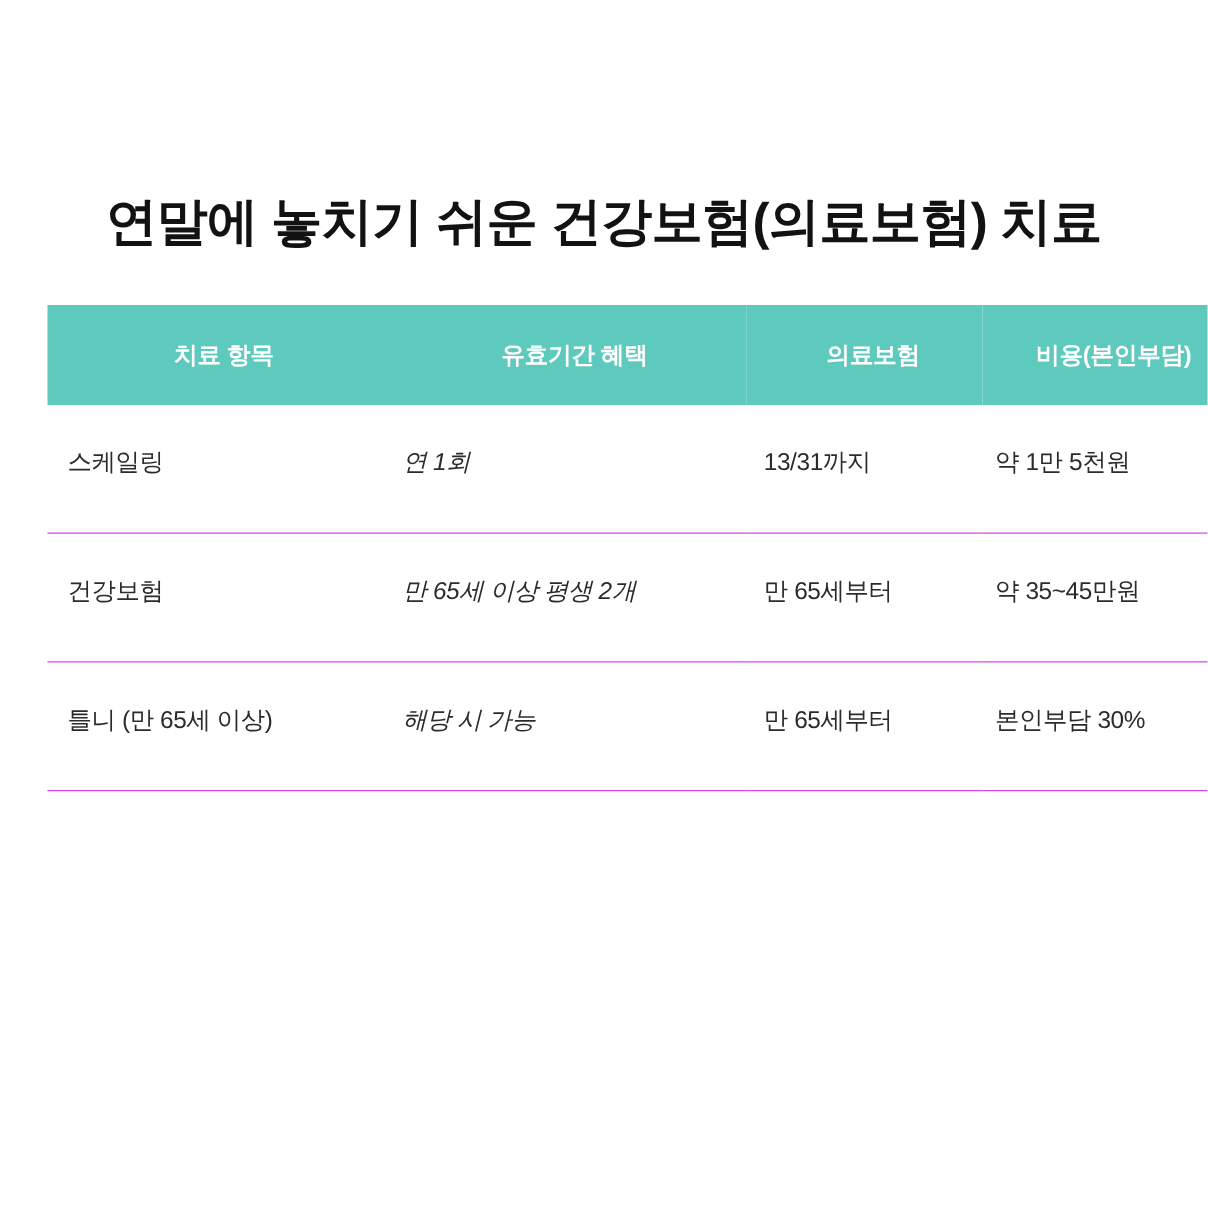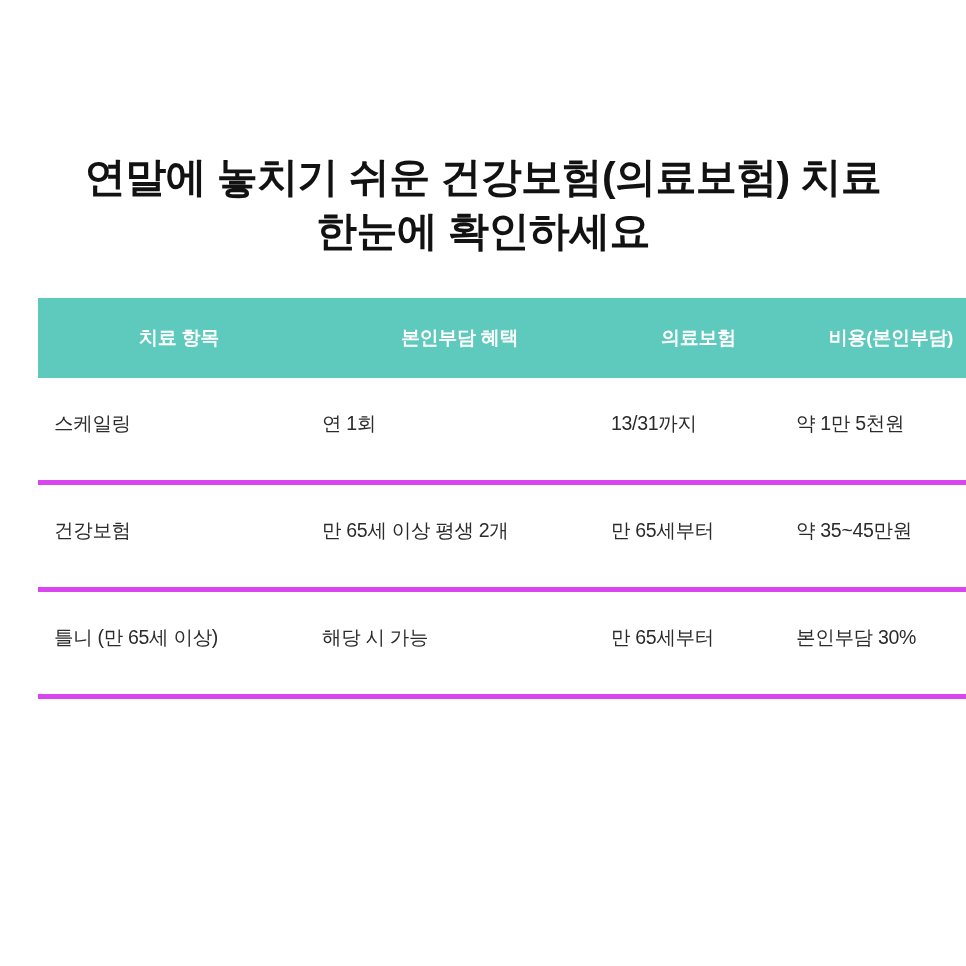--- a/index.html
+++ b/index.html
@@ -50,45 +50,44 @@
   }
   table.info-table thead th.c0 { padding-left: 16px; width: 250px; }
   table.info-table thead th.c1 { padding-left: 18px; width: 275px; }
   table.info-table thead th.c2 { padding-left: 14px; width: 175px; }
   table.info-table thead th.c3 { padding-left: 10px; width: 190px; }
 
   table.info-table tbody td {
     font-size: 19.5px;
     color: #2b2b2b;
     padding: 32px 0 43px 0;
-    border-bottom: 5px solid #d946ef;
+    border-bottom: 1px solid #d946ef;
     letter-spacing: -0.3px;
     vertical-align: middle;
   }
   table.info-table tbody td.c0 { padding-left: 16px; }
-  table.info-table tbody td.c1 { padding-left: 18px; }
+  table.info-table tbody td.c1 { padding-left: 18px; font-style: italic; }
   table.info-table tbody td.c2 { padding-left: 14px; }
   table.info-table tbody td.c3 { padding-left: 10px; }
 </style>
 </head>
 <body>
 
 <div class="page">
 
   <div class="title-block">
     <div class="title-line">연말에 놓치기 쉬운 건강보험(의료보험) 치료</div>
-    <div class="title-line">한눈에 확인하세요</div>
   </div>
 
   <div class="table-wrap">
     <table class="info-table">
       <thead>
         <tr>
           <th class="c0">치료 항목</th>
-          <th class="c1">본인부담 혜택</th>
+          <th class="c1">유효기간 혜택</th>
           <th class="c2">의료보험</th>
           <th class="c3">비용(본인부담)</th>
         </tr>
       </thead>
       <tbody>
         <tr>
           <td class="c0">스케일링</td>
           <td class="c1">연 1회</td>
           <td class="c2">13/31까지</td>
           <td class="c3">약 1만 5천원</td>

